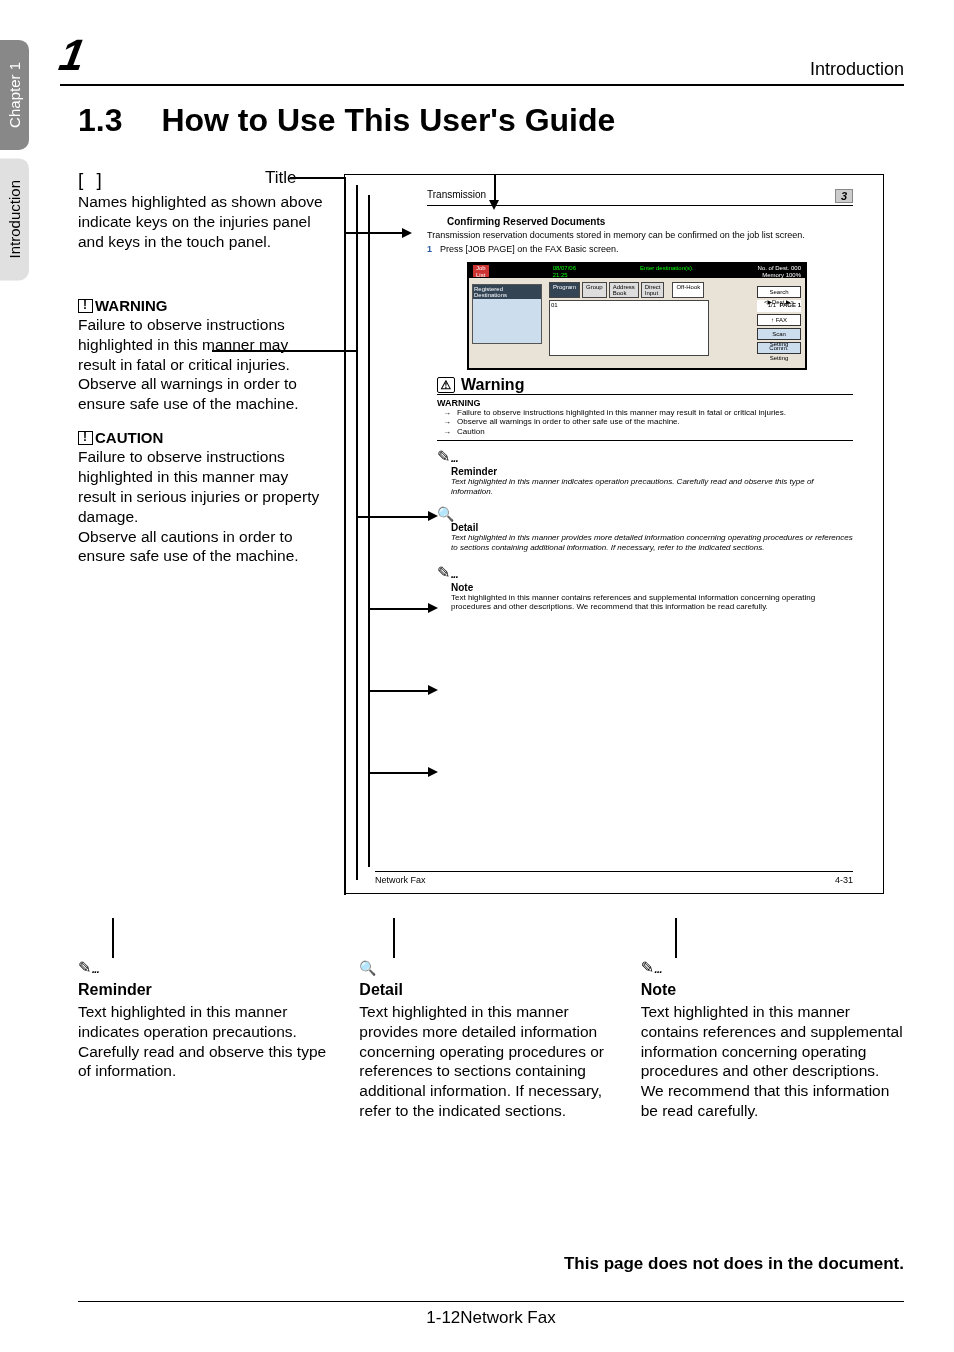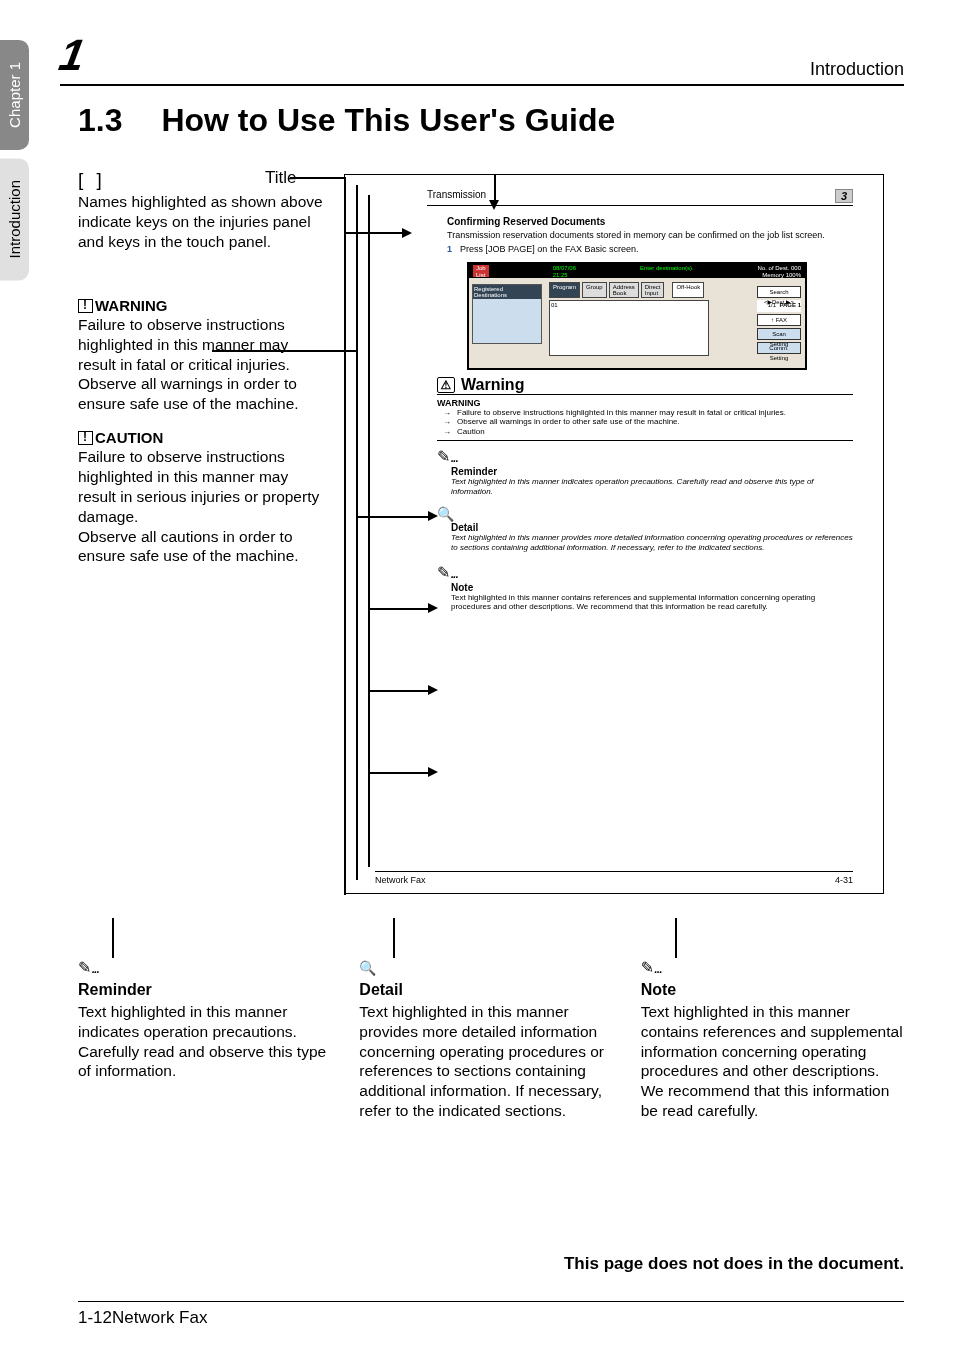--- a/index.html
+++ b/index.html
@@ -84,21 +84,21 @@
       width: 540px;
       height: 720px;
       border: 1px solid #000;
       padding: 14px 30px 10px 82px;
       font-size: 10px;
     }
     .pagebox .transbar { display: flex; justify-content: space-between; align-items: flex-start; border-bottom: 1px solid #000; padding-bottom: 2px; font-size: 10px; }
     .tilebox { width: 18px; height: 14px; background: #ccc; border: 1px solid #888; font-size: 11px; font-weight: bold; font-style: italic; text-align: center; line-height: 12px; }
     .pagebox h4 { font-size: 12px; font-weight: bold; margin-top: 14px; }
     .pagebox h5 { font-size: 10px; font-weight: bold; margin-top: 10px; margin-left: 20px; }
-    .pagebox p.small { font-size: 9px; margin-left: 20px; margin-top: 3px; line-height: 1.25; }
+    .pagebox p.small { font-size: 9px; margin-top: 3px; line-height: 1.25; }
     .stepnum { color: #2b5aa0; font-weight: bold; margin-right: 8px; }
     .screenimg {
       margin: 6px 0 6px 40px;
       width: 340px; height: 108px;
       background: linear-gradient(#e9e2d6,#e9e2d6);
       border: 2px solid #000;
       position: relative;
       font-size: 7px;
     }
     .screenimg .topbar { background:#000; color:#fff; height:14px; display:flex; justify-content:space-between; padding:1px 4px; font-size:6px; line-height:7px; }
@@ -149,21 +149,21 @@
       right: 50px;
       font-size: 17px;
       font-weight: bold;
     }
     .footer {
       position: absolute;
       bottom: 24px;
       left: 78px;
       right: 50px;
       display: flex;
-      justify-content: flex-start;
+      justify-content: center;
       font-size: 17px;
       border-top: 1px solid #000;
       padding-top: 6px;
     }
   </style>
 </head>
 <body>
 
 <div class="side-tabs">
   <div class="side-tab dark">Chapter 1</div>

